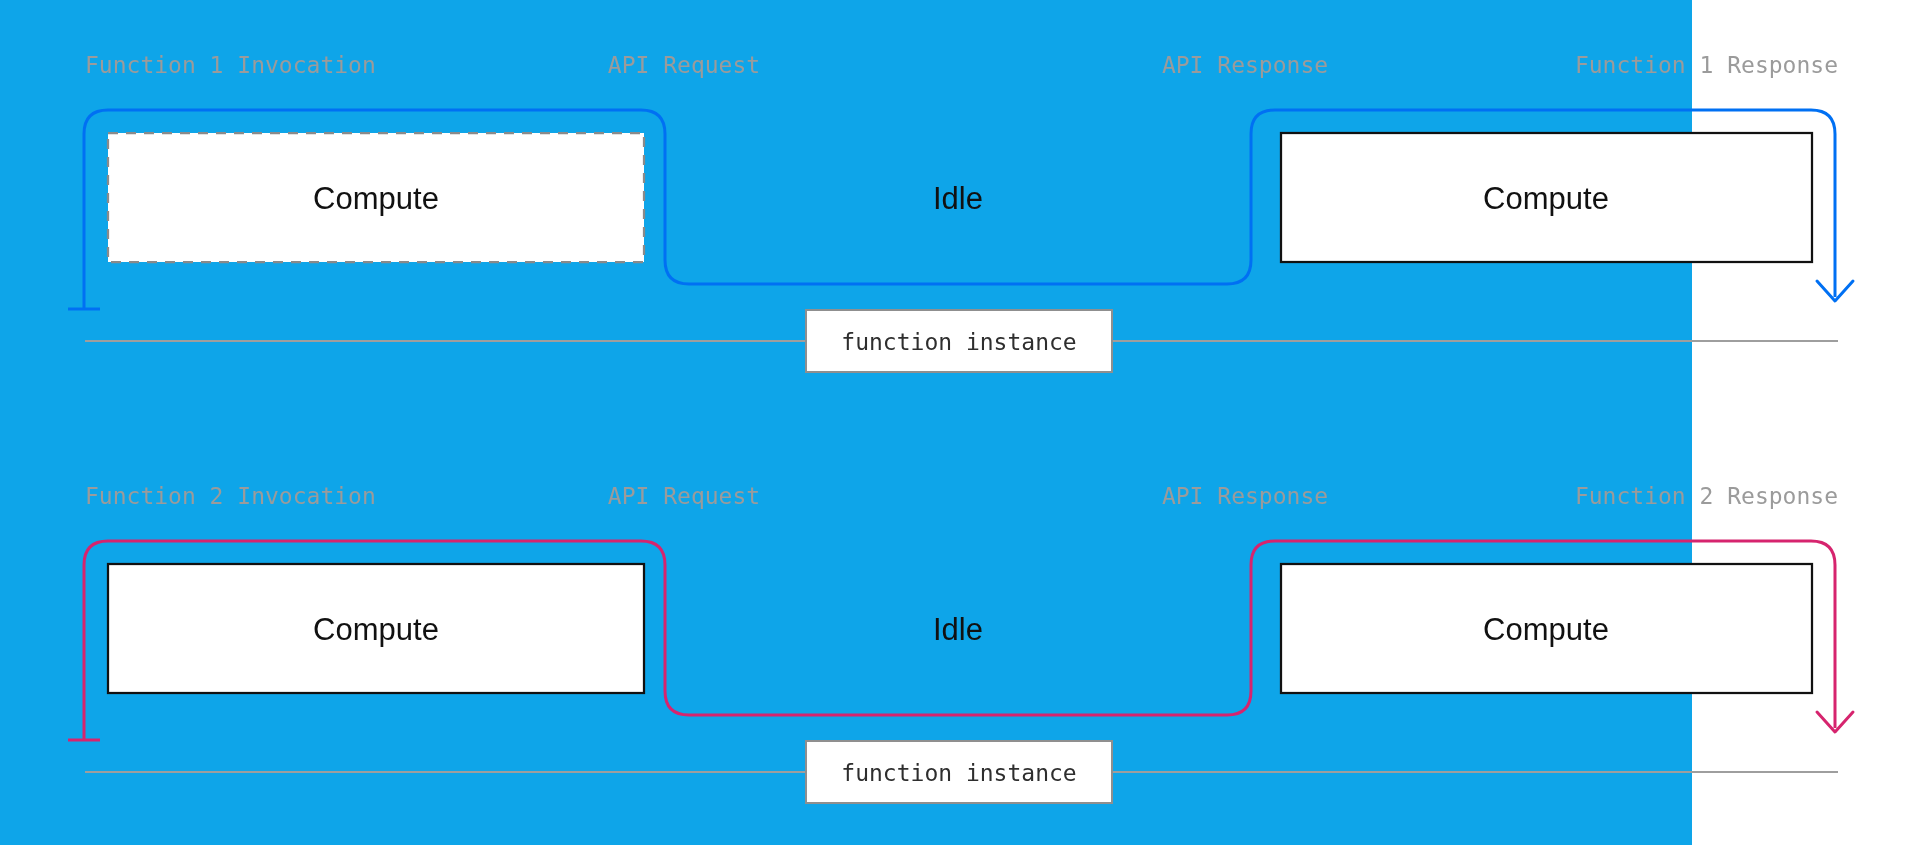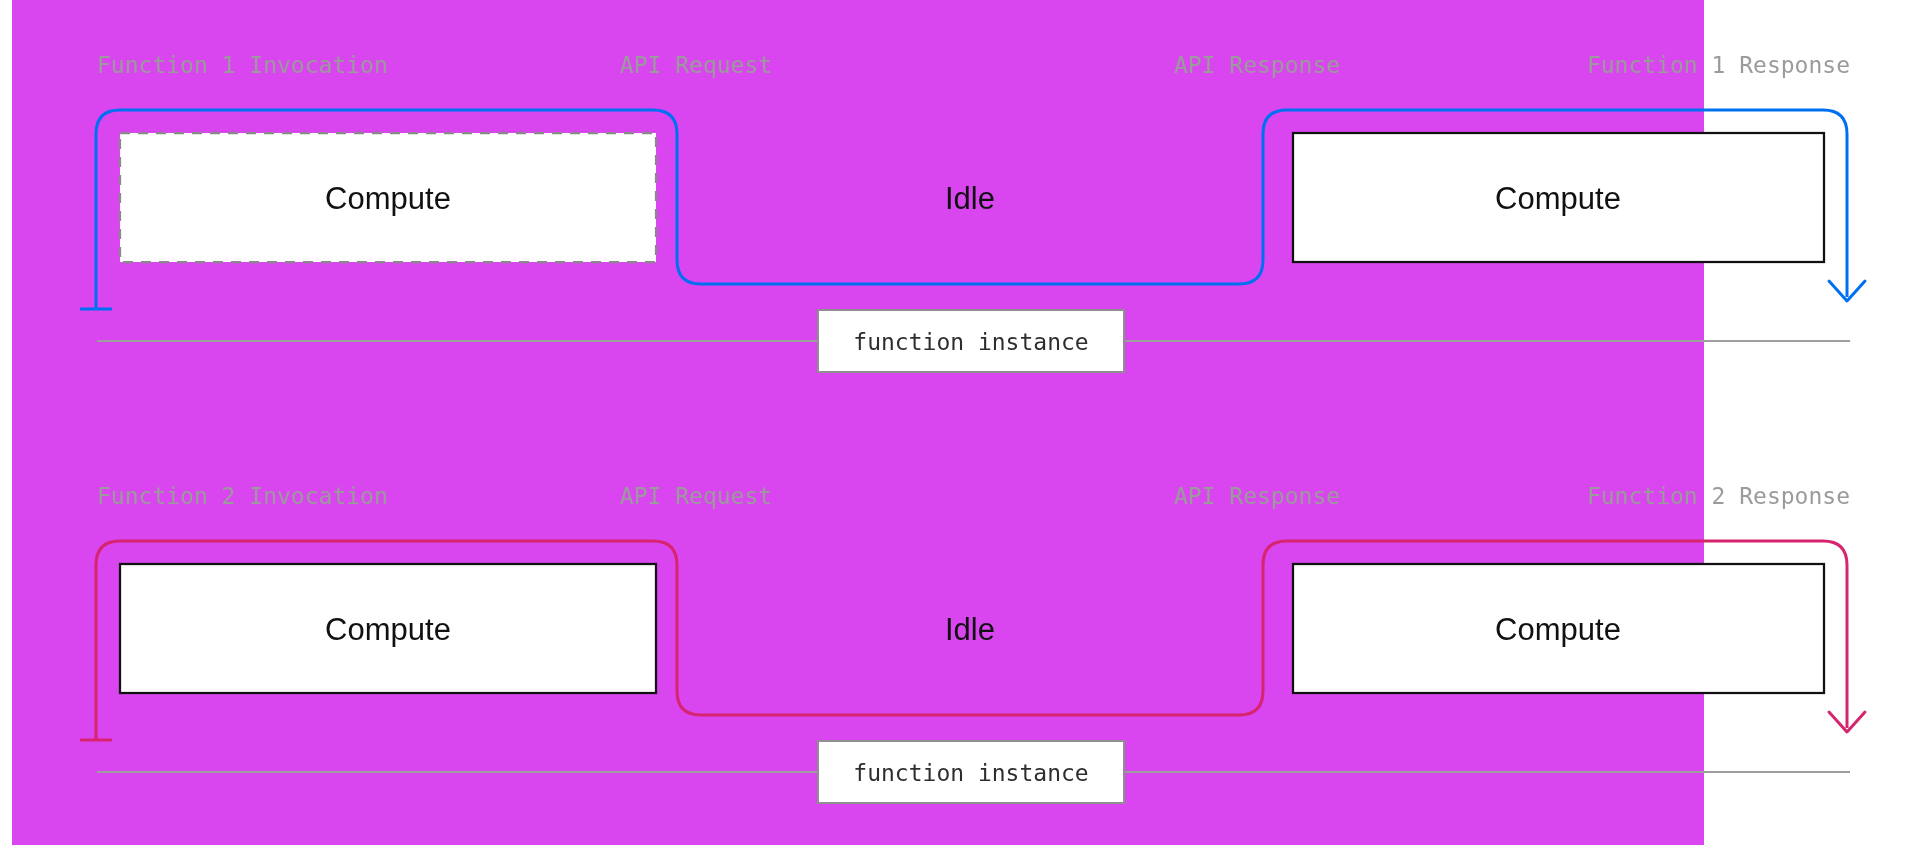--- a/index.html
+++ b/index.html
@@ -8,22 +8,21 @@
     background: #ffffff;
     width: 1920px;
     height: 845px;
     overflow: hidden;
     font-family: "Liberation Sans", sans-serif;
   }
   .canvas {
     position: relative;
     width: 1692px;
     height: 845px;
-    background: #d946ef;
-    margin-left: 12px;
+    background: #0ea5e9;
   }
   .row {
     position: absolute;
     left: 0;
     width: 1920px;
     height: 430px;
   }
   .row-1 { top: 0; }
   .row-2 { top: 431px; }
   svg { display: block; }

